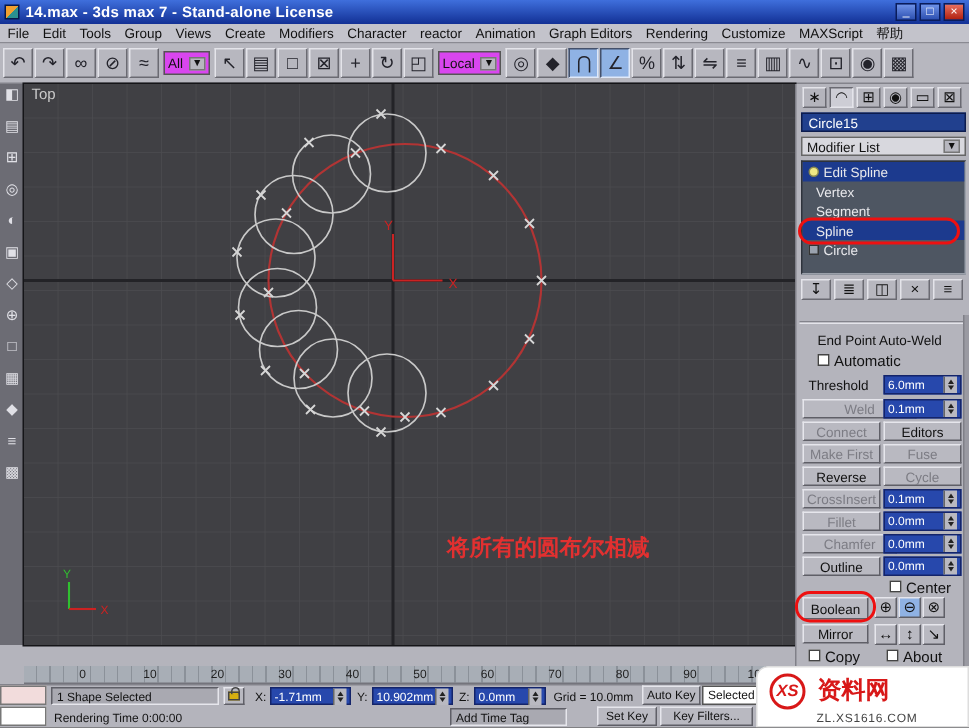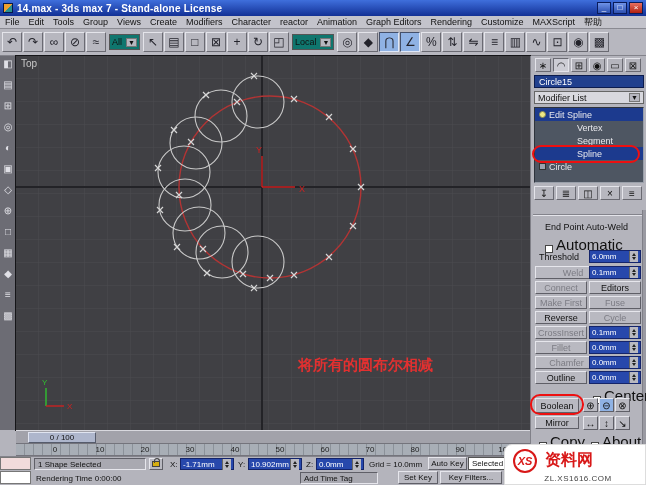--- a/index.html
+++ b/index.html
@@ -12,55 +12,55 @@
   .winbtns{margin-left:auto;display:flex;gap:2px}
   .winbtn{width:14px;height:12px;background:linear-gradient(180deg,#6f93e8,#2c4fb0);border:1px solid #0a1c5a;color:#fff;font-size:8px;line-height:10px;text-align:center}
   .winbtn.close{background:linear-gradient(180deg,#e87060,#b02010)}
   
   .menubar{position:absolute;left:0;top:16px;width:646px;height:13px;background:#c3c3cb;border-bottom:1px solid #8a8a92;display:flex;align-items:center;gap:9px;padding:0 5px;font-size:9px}
   .menuitem{white-space:nowrap;cursor:default}
   
   .toolbar{position:absolute;left:0;top:29px;width:646px;height:27px;background:#b7b7bf;border-bottom:1px solid #83838b;display:flex;align-items:center;gap:1px;padding:0 2px;overflow:hidden}
   .ticon{display:inline-flex;width:20px;height:20px;align-items:center;justify-content:center;font-size:12px;color:#23232b;background:#b7b7bf;border:1px solid;border-color:#e4e4ea #6a6a72 #6a6a72 #e4e4ea}
   .ticon.active{background:#8fb2e4;border-color:#44506a #dfe8f8 #dfe8f8 #44506a}
-  .tdrop{display:inline-flex;height:16px;background:#0f766e;border:1px solid #555;align-items:center;padding:0 2px;margin:0 2px;font-size:9px}
+  .tdrop{display:inline-flex;height:16px;background:#d946ef;border:1px solid #555;align-items:center;padding:0 2px;margin:0 2px;font-size:9px}
   .tdrop .darr{margin-left:4px;font-size:7px;background:#b7b7bf;border:1px solid #777;padding:0 1px}
   
   .leftbar{position:absolute;left:0;top:56px;width:16px;height:374px;background:#6c6c74;display:flex;flex-direction:column;align-items:center;padding-top:3px;gap:11px}
   .licon{color:#e0e0e6;font-size:10px;line-height:10px}
   
   .viewport{position:absolute;left:16px;top:56px;width:514px;height:374px;background:#404044;outline:1px solid #151518}
   .vplabel{position:absolute;left:5px;top:2px;color:#c9c9c9;font-size:10px}
   .vpnote{position:absolute;left:282px;top:300px;color:#e23030;font-size:15px;font-weight:bold;font-family:"Liberation Sans",sans-serif;white-space:nowrap}
   
   .panel{position:absolute;left:530px;top:56px;width:116px;height:400px;background:#b4b4bc;border-left:1px solid #808088}
   .ptabs{position:absolute;left:4px;top:2px;display:flex;gap:2px}
   .ptab{width:16px;height:14px;display:inline-flex;align-items:center;justify-content:center;font-size:10px;background:#b4b4bc;border:1px solid;border-color:#e4e4ea #6a6a72 #6a6a72 #e4e4ea}
   .ptab.active{background:#cdcdd5;border-color:#6a6a72 #e4e4ea #e4e4ea #6a6a72}
   .namefield{position:absolute;left:3px;top:19px;width:110px;height:13px;background:#21408e;color:#fff;font-size:9px;display:flex;align-items:center;padding:0 4px;border:1px solid #0c1c4e}
   .modlist{position:absolute;left:3px;top:35px;width:110px;height:13px;background:#d8d8de;border:1px solid #666;display:flex;align-items:center;padding:0 3px;font-size:9px}
   .modlist .darr{margin-left:auto;font-size:7px;background:#b7b7bf;border:1px solid #777;padding:0 1px}
   .stackbox{position:absolute;left:3px;top:51px;width:110px;height:76px;background:#4e5662;border:1px solid;border-color:#2e333c #9aa0aa #9aa0aa #2e333c;color:#e8e8ec;overflow:hidden}
   .srow{height:13px;display:flex;align-items:center;padding-left:4px;gap:3px;font-size:9px;white-space:nowrap}
   .srow.sel{background:#1c3a8e}
-  .srow.indent{padding-left:42px}
+  .srow.indent{padding-left:9px}
   .bulb{width:7px;height:7px;border-radius:50%;background:#efe884;border:1px solid #8a8a50;flex:0 0 auto}
   .baseicon{width:7px;height:7px;background:#9aa2ae;border:1px solid #333;flex:0 0 auto}
   .stackbtns{position:absolute;left:3px;top:130px;display:flex;gap:2px}
   .sbtn{width:20px;height:14px;display:inline-flex;align-items:center;justify-content:center;font-size:10px;background:#b7b7bf;border:1px solid;border-color:#e4e4ea #6a6a72 #6a6a72 #e4e4ea}
   .psep{position:absolute;left:2px;top:158px;width:110px;height:2px;border-top:1px solid #83838b;border-bottom:1px solid #e4e4ea}
   .rlabel{position:absolute;font-size:9px;color:#111;white-space:nowrap}
   .pbtn{position:absolute;height:13px;background:#b9b9c1;border:1px solid;border-color:#e6e6ec #5f5f67 #5f5f67 #e6e6ec;font-size:9px;display:flex;align-items:center;justify-content:center;white-space:nowrap;color:#111}
   .pbtn.dis{color:#7c7c84}
   .bluefield{position:absolute;height:13px;background:#2748ac;border:1px solid #14246a;color:#fff;font-size:8px;display:flex;align-items:center;padding:0 2px}
   .bluefield .spin{margin-left:auto;width:9px;height:11px;background:#b9b9c1;border-left:1px solid #666;display:flex;flex-direction:column;align-items:center;justify-content:center}
   .spin::before{content:"";border:2px solid transparent;border-bottom:3px solid #222;display:block}
   .spin::after{content:"";border:2px solid transparent;border-top:3px solid #222;display:block;margin-top:1px}
   .cb{width:8px;height:8px;background:#fff;border:1px solid #444;display:inline-block;flex:0 0 auto}
-  .cbrow{position:absolute;display:flex;align-items:flex-end;gap:3px;font-size:15px}
+  .cbrow{position:absolute;display:flex;align-items:flex-start;gap:3px;font-size:10px}
   .miniicon{position:absolute;width:15px;height:14px;display:inline-flex;align-items:center;justify-content:center;font-size:10px;background:#b9b9c1;border:1px solid;border-color:#e6e6ec #5f5f67 #5f5f67 #e6e6ec}
   .miniicon.active{background:#8fb2e4}
   .pscroll{position:absolute;right:0;top:154px;width:4px;height:246px;background:#9a9aa2;border-left:1px solid #808088}
   
   .redoval{position:absolute;border:2px solid #ee1010;border-radius:10px;pointer-events:none;z-index:30}
   
   .tslider{position:absolute;left:16px;top:430px;width:514px;height:14px;background:#a2a2aa;border-top:1px solid #d8d8de;border-bottom:1px solid #74747c;display:flex;align-items:center}
   .tsbtn{position:absolute;left:12px;top:1px;width:68px;height:11px;background:#aeb6cc;border:1px solid;border-color:#e0e4f0 #565c6c #565c6c #e0e4f0;font-size:8px;display:flex;align-items:center;justify-content:center}
   .ruler{position:absolute;left:16px;top:444px;width:514px;height:12px;background:#a8aeb6;border-bottom:1px solid #74747c;background-image:repeating-linear-gradient(90deg,transparent 0 8px,#8b9199 8px 9px)}
   .tick{position:absolute;top:1px;transform:translateX(-50%);font-size:8px;color:#222}
@@ -354,23 +354,20 @@
     <div class="cbrow" style="left:8px;top:377px">
       <span class="cb"></span>
       <span>Copy</span>
     </div>
     <div class="cbrow" style="left:60px;top:377px">
       <span class="cb"></span>
       <span>About</span>
     </div>
   </div>
 
-  <div class="tslider">
-    <div class="tsbtn">0 / 100</div>
-  </div>
   <div class="ruler">
     <span class="tick" style="left:39px">0</span>
     <span class="tick" style="left:84px">10</span>
     <span class="tick" style="left:129px">20</span>
     <span class="tick" style="left:174px">30</span>
     <span class="tick" style="left:219px">40</span>
     <span class="tick" style="left:264px">50</span>
     <span class="tick" style="left:309px">60</span>
     <span class="tick" style="left:354px">70</span>
     <span class="tick" style="left:399px">80</span>

